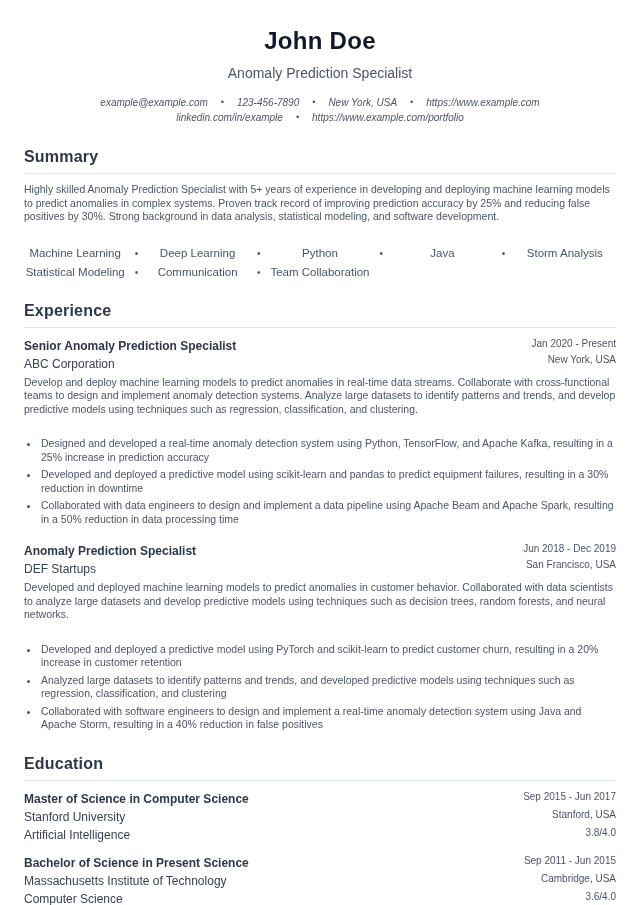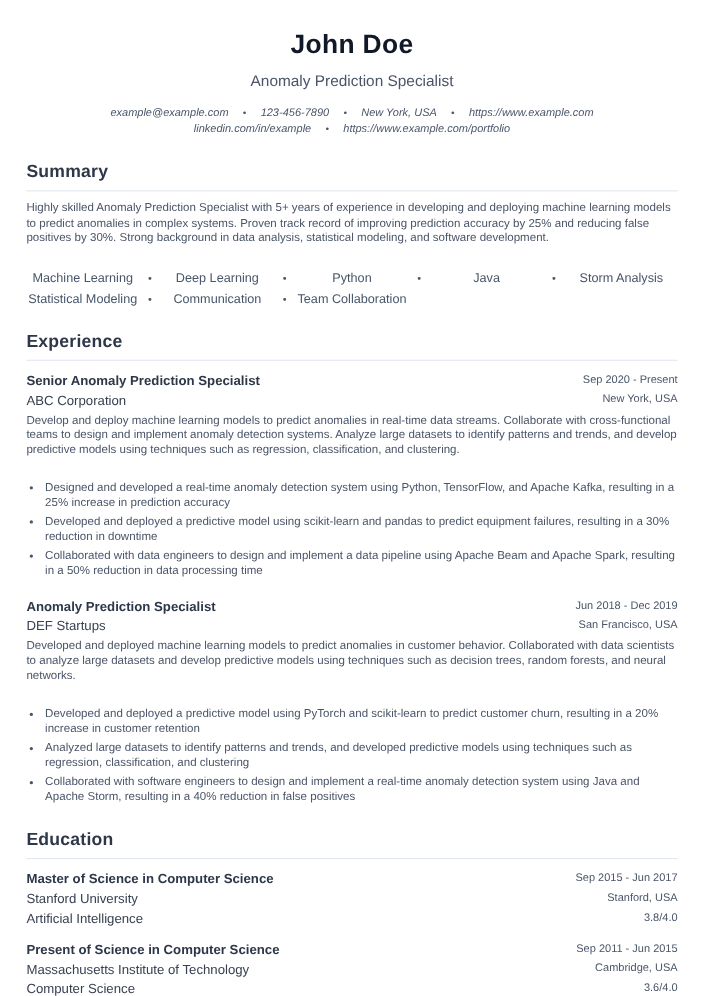--- a/index.html
+++ b/index.html
@@ -71,21 +71,21 @@
     color: #475569;
   }
   .skill-sep { text-align: center; font-size: 10px; color: #4a5568; }
 
   
   .job { margin-top: 10px; }
   .job + .job { margin-top: 17px; }
   .row2 {
     display: flex;
     justify-content: space-between;
-    align-items: center;
+    align-items: flex-start;
   }
   .job-title { font-size: 12px; font-weight: 700; color: #2d3748; line-height: 16px; }
   .right-meta { font-size: 10px; color: #4a5568; white-space: nowrap; text-align: right; }
   .job-company { font-size: 12px; color: #374151; line-height: 16px; margin-top: 2px; }
   .job-desc { margin-top: 4px; }
   ul.bullets { margin-top: 21px; padding-left: 15px; list-style: disc; }
   ul.bullets li {
     font-size: 10.5px;
     line-height: 13.5px;
     color: #4a5568;
@@ -153,21 +153,21 @@
       <span class="skill">Team Collaboration</span>
     </div>
   </section>
 
   <section class="section">
     <h2 class="section-heading">Experience</h2>
 
     <div class="job">
       <div class="row2">
         <span class="job-title">Senior Anomaly Prediction Specialist</span>
-        <span class="right-meta">Sep 2020 - Present</span>
+        <span class="right-meta">Jan 2020 - Present</span>
       </div>
       <div class="row2">
         <span class="job-company">ABC Corporation</span>
         <span class="right-meta">New York, USA</span>
       </div>
       <p class="para job-desc">Develop and deploy machine learning models to predict anomalies in real-time data streams. Collaborate with cross-functional teams to design and implement anomaly detection systems. Analyze large datasets to identify patterns and trends, and develop predictive models using techniques such as regression, classification, and clustering.</p>
       <ul class="bullets">
         <li>Designed and developed a real-time anomaly detection system using Python, TensorFlow, and Apache Kafka, resulting in a 25% increase in prediction accuracy</li>
         <li>Developed and deployed a predictive model using scikit-learn and pandas to predict equipment failures, resulting in a 30% reduction in downtime</li>
         <li>Collaborated with data engineers to design and implement a data pipeline using Apache Beam and Apache Spark, resulting in a 50% reduction in data processing time</li>
@@ -205,21 +205,21 @@
         <span class="right-meta">Stanford, USA</span>
       </div>
       <div class="row2">
         <span class="field">Artificial Intelligence</span>
         <span class="right-meta">3.8/4.0</span>
       </div>
     </div>
 
     <div class="edu">
       <div class="row2">
-        <span class="degree">Present of Science in Computer Science</span>
+        <span class="degree">Bachelor of Science in Present Science</span>
         <span class="right-meta">Sep 2011 - Jun 2015</span>
       </div>
       <div class="row2">
         <span class="school">Massachusetts Institute of Technology</span>
         <span class="right-meta">Cambridge, USA</span>
       </div>
       <div class="row2">
         <span class="field">Computer Science</span>
         <span class="right-meta">3.6/4.0</span>
       </div>

